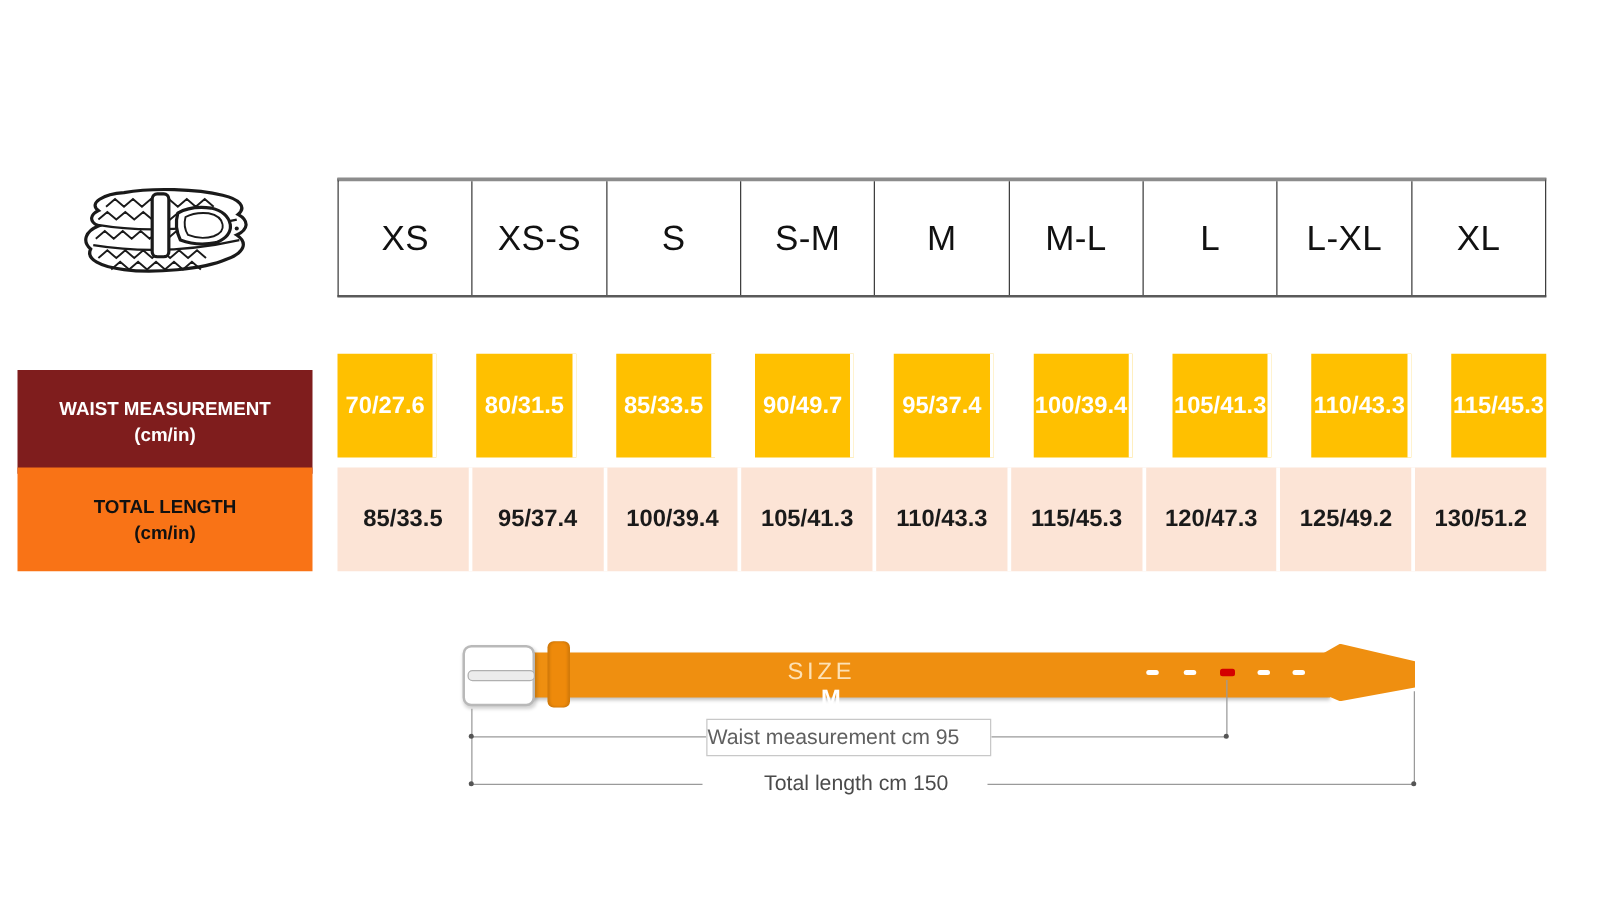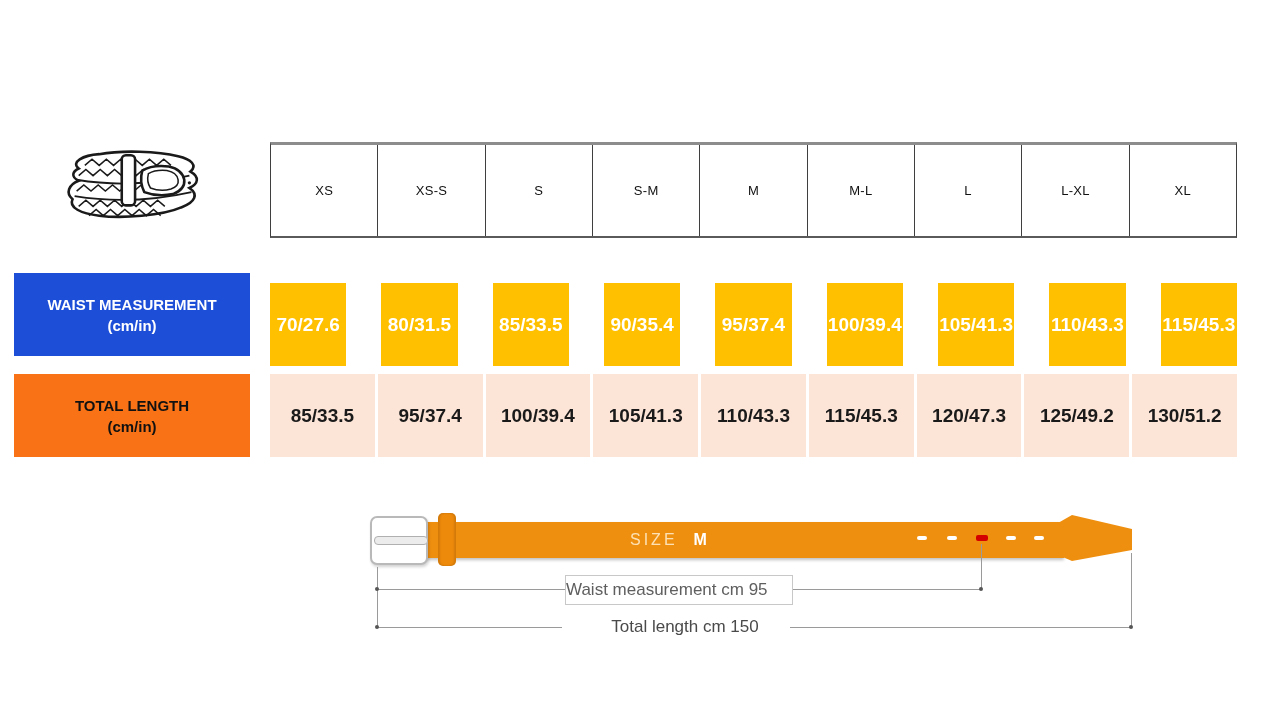--- a/index.html
+++ b/index.html
@@ -15,31 +15,31 @@
     display: flex;
     border-top: 3px solid #8c8c8c;
     border-bottom: 2px solid #5a5a5a;
     border-left: 1px solid #3f3f3f;
     border-right: 1px solid #3f3f3f;
     box-sizing: border-box; background: #fff;
   }
   .header-cell {
     flex: 1; display: flex; align-items: center; justify-content: center;
     border-right: 1px solid #3f3f3f; box-sizing: border-box;
-    font-size: 13px; color: #111; letter-spacing: 0.3px;
+    font-size: 28px; color: #111; letter-spacing: 0.3px;
   }
   .header-cell:last-child { border-right: none; }
 
   
   .row-label {
     position: absolute; left: 14px; width: 236px; height: 83px;
     display: flex; flex-direction: column; align-items: center; justify-content: center;
     font-weight: 700; font-size: 15px; line-height: 1.4; text-align: center;
   }
-  .waist-label { top: 273px; background: #1d4ed8; color: #ffffff; }
+  .waist-label { top: 296px; background: #7f1d1d; color: #ffffff; }
   .length-label { top: 374px; background: #f97316; color: #111111; }
 
   .value-row {
     position: absolute; left: 270px; width: 967px; height: 83px; display: flex;
   }
   .waist-row { top: 283px; gap: 32px; }
   .length-row { top: 374px; }
   .value-cell {
     flex: 1; display: flex; align-items: center; justify-content: center;
     font-weight: 700; font-size: 19px;
@@ -72,21 +72,21 @@
     background: #ececec; border: 1px solid #b0b0b0; border-radius: 4px;
     box-sizing: border-box;
   }
   .keeper {
     position: absolute; left: 438px; top: 513px; width: 18px; height: 53px;
     background: #ee8a0b; border-radius: 5px;
     box-shadow: inset 2px 0 2px rgba(0,0,0,0.12), inset -2px 0 2px rgba(0,0,0,0.12);
   }
   .size-text {
     position: absolute; left: 630px; top: 527px; height: 26px;
-    display: flex; align-items: center; font-size: 16px;
+    display: flex; align-items: center; font-size: 19px; flex-direction: column;
   }
   .size-text .size-word { color: rgba(255,240,210,0.85); letter-spacing: 3px; }
   .size-text .size-letter { color: #ffffff; font-weight: 700; margin-left: 16px; letter-spacing: 1px; }
 
   .hole { position: absolute; top: 536px; width: 10px; height: 4px; border-radius: 2px; background: #ffffff; }
   .hole-red { top: 535px; width: 12px; height: 6px; background: #d40000; }
 
   .vline { position: absolute; width: 1px; background: #9a9a9a; }
   .hline { position: absolute; height: 1px; background: #9a9a9a; }
   .dot { position: absolute; width: 4px; height: 4px; border-radius: 50%; background: #555; }
@@ -138,21 +138,21 @@
   </div>
 
   <div class="row-label waist-label">
     <span>WAIST MEASUREMENT</span>
     <span>(cm/in)</span>
   </div>
   <div class="value-row waist-row">
     <div class="value-cell">70/27.6</div>
     <div class="value-cell">80/31.5</div>
     <div class="value-cell">85/33.5</div>
-    <div class="value-cell">90/35.4</div>
+    <div class="value-cell">90/49.7</div>
     <div class="value-cell">95/37.4</div>
     <div class="value-cell">100/39.4</div>
     <div class="value-cell">105/41.3</div>
     <div class="value-cell">110/43.3</div>
     <div class="value-cell">115/45.3</div>
   </div>
 
   <div class="row-label length-label">
     <span>TOTAL LENGTH</span>
     <span>(cm/in)</span>

